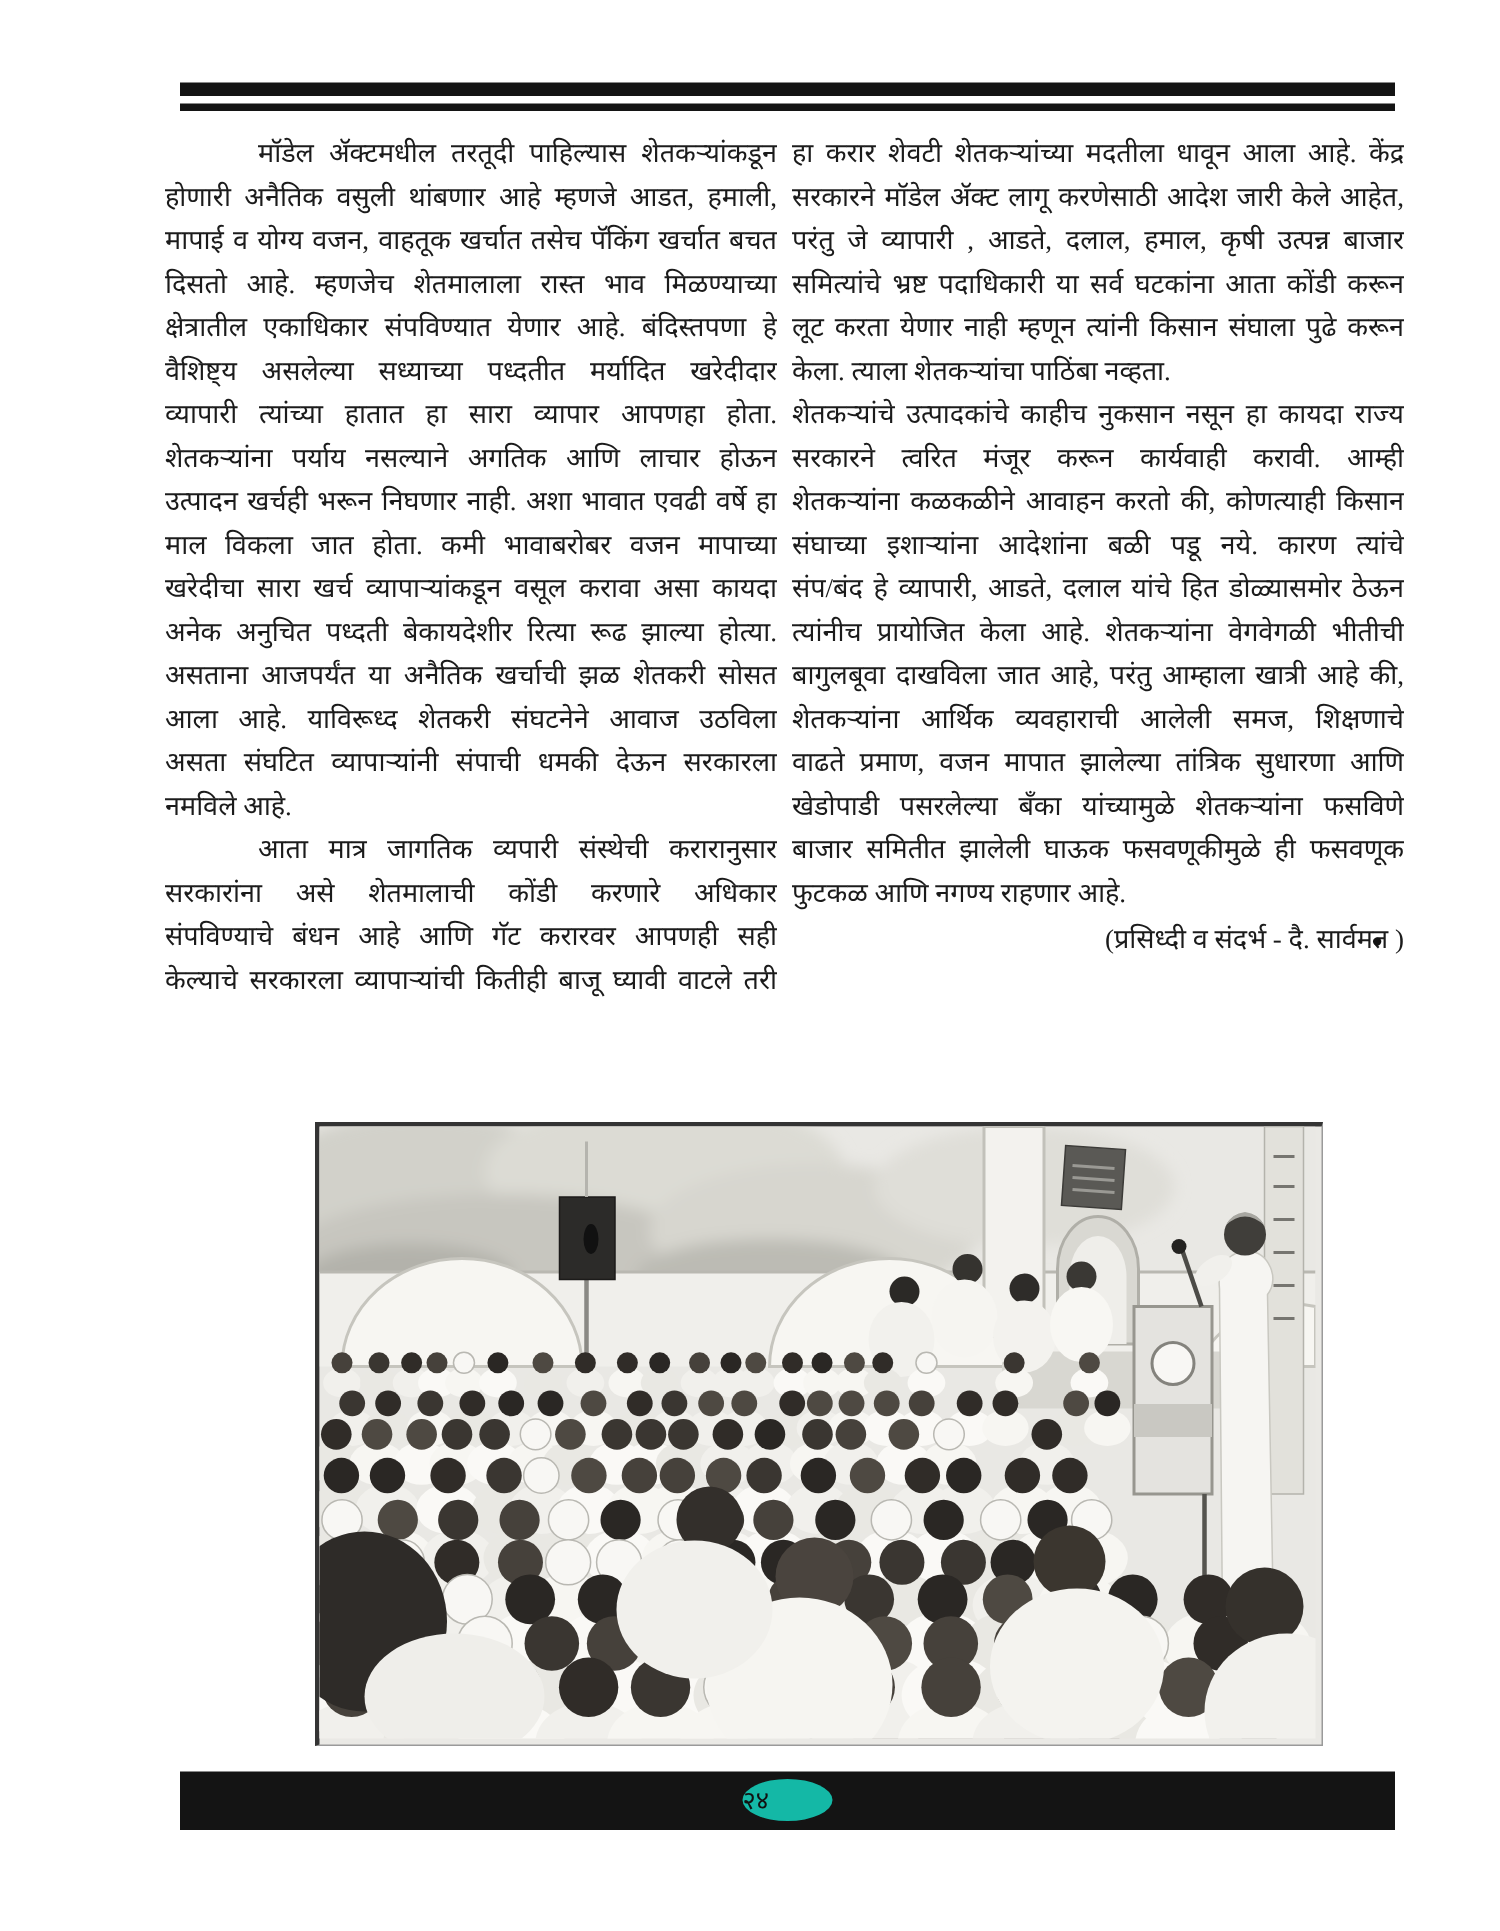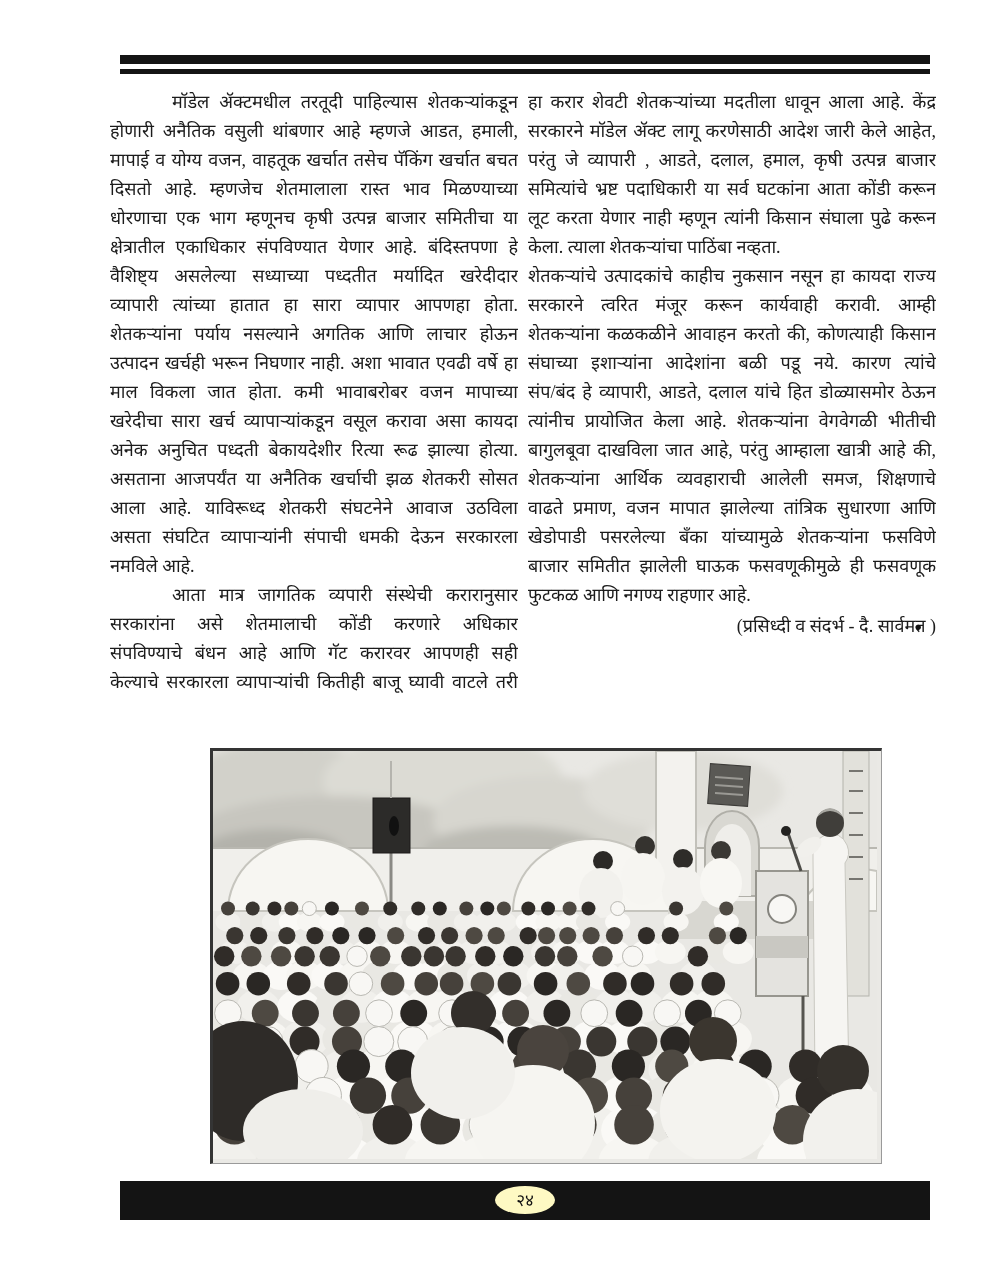--- a/index.html
+++ b/index.html
@@ -25,39 +25,38 @@
   .photo {
     position:absolute; left:185px; top:748px; width:668px; height:412px;
     border-top:3px solid #343434; border-left:3px solid #343434;
     border-right:1px solid #9a9a9a; border-bottom:1px solid #9a9a9a;
     background:#eae9e5;
   }
   .photo svg { display:block; }
 
   .footer-bar { position:absolute; left:95px; top:1181px; width:810px; height:39px; background:#141414; }
   .page-badge {
-    position:absolute; left:375px; top:5px; width:60px; height:28px; background:#fef9c3;
-    border-radius:50%; display:flex; align-items:center; justify-content:center;
+    position:absolute; left:375px; top:5px; width:60px; height:28px; background:#14b8a6;
+    border-radius:50%; display:flex; align-items:center; justify-content:flex-start;
   }
   .page-number { font-size:17px; color:#111; line-height:1; }
 </style>
 </head>
 <body>
 
 <div class="page">
 
   <div class="rule thick"></div>
   <div class="rule thin"></div>
 
   <div class="col left">
       <div class="line indent">मॉडेल ॲक्टमधील तरतूदी पाहिल्यास शेतकऱ्यांकडून</div>
       <div class="line">होणारी अनैतिक वसुली थांबणार आहे म्हणजे आडत, हमाली,</div>
       <div class="line">मापाई व योग्य वजन, वाहतूक खर्चात तसेच पॅकिंग खर्चात बचत</div>
       <div class="line">दिसतो आहे. म्हणजेच शेतमालाला रास्त भाव मिळण्याच्या</div>
-      <div class="line">धोरणाचा एक भाग म्हणूनच कृषी उत्पन्न बाजार समितीचा या</div>
       <div class="line">क्षेत्रातील एकाधिकार संपविण्यात येणार आहे. बंदिस्तपणा हे</div>
       <div class="line">वैशिष्ट्य असलेल्या सध्याच्या पध्दतीत मर्यादित खरेदीदार</div>
       <div class="line">व्यापारी त्यांच्या हातात हा सारा व्यापार आपणहा होता.</div>
       <div class="line">शेतकऱ्यांना पर्याय नसल्याने अगतिक आणि लाचार होऊन</div>
       <div class="line">उत्पादन खर्चही भरून निघणार नाही. अशा भावात एवढी वर्षे हा</div>
       <div class="line">माल विकला जात होता. कमी भावाबरोबर वजन मापाच्या</div>
       <div class="line">खरेदीचा सारा खर्च व्यापाऱ्यांकडून वसूल करावा असा कायदा</div>
       <div class="line">अनेक अनुचित पध्दती बेकायदेशीर रित्या रूढ झाल्या होत्या.</div>
       <div class="line">असताना आजपर्यंत या अनैतिक खर्चाची झळ शेतकरी सोसत</div>
       <div class="line">आला आहे. याविरूध्द शेतकरी संघटनेने आवाज उठविला</div>

